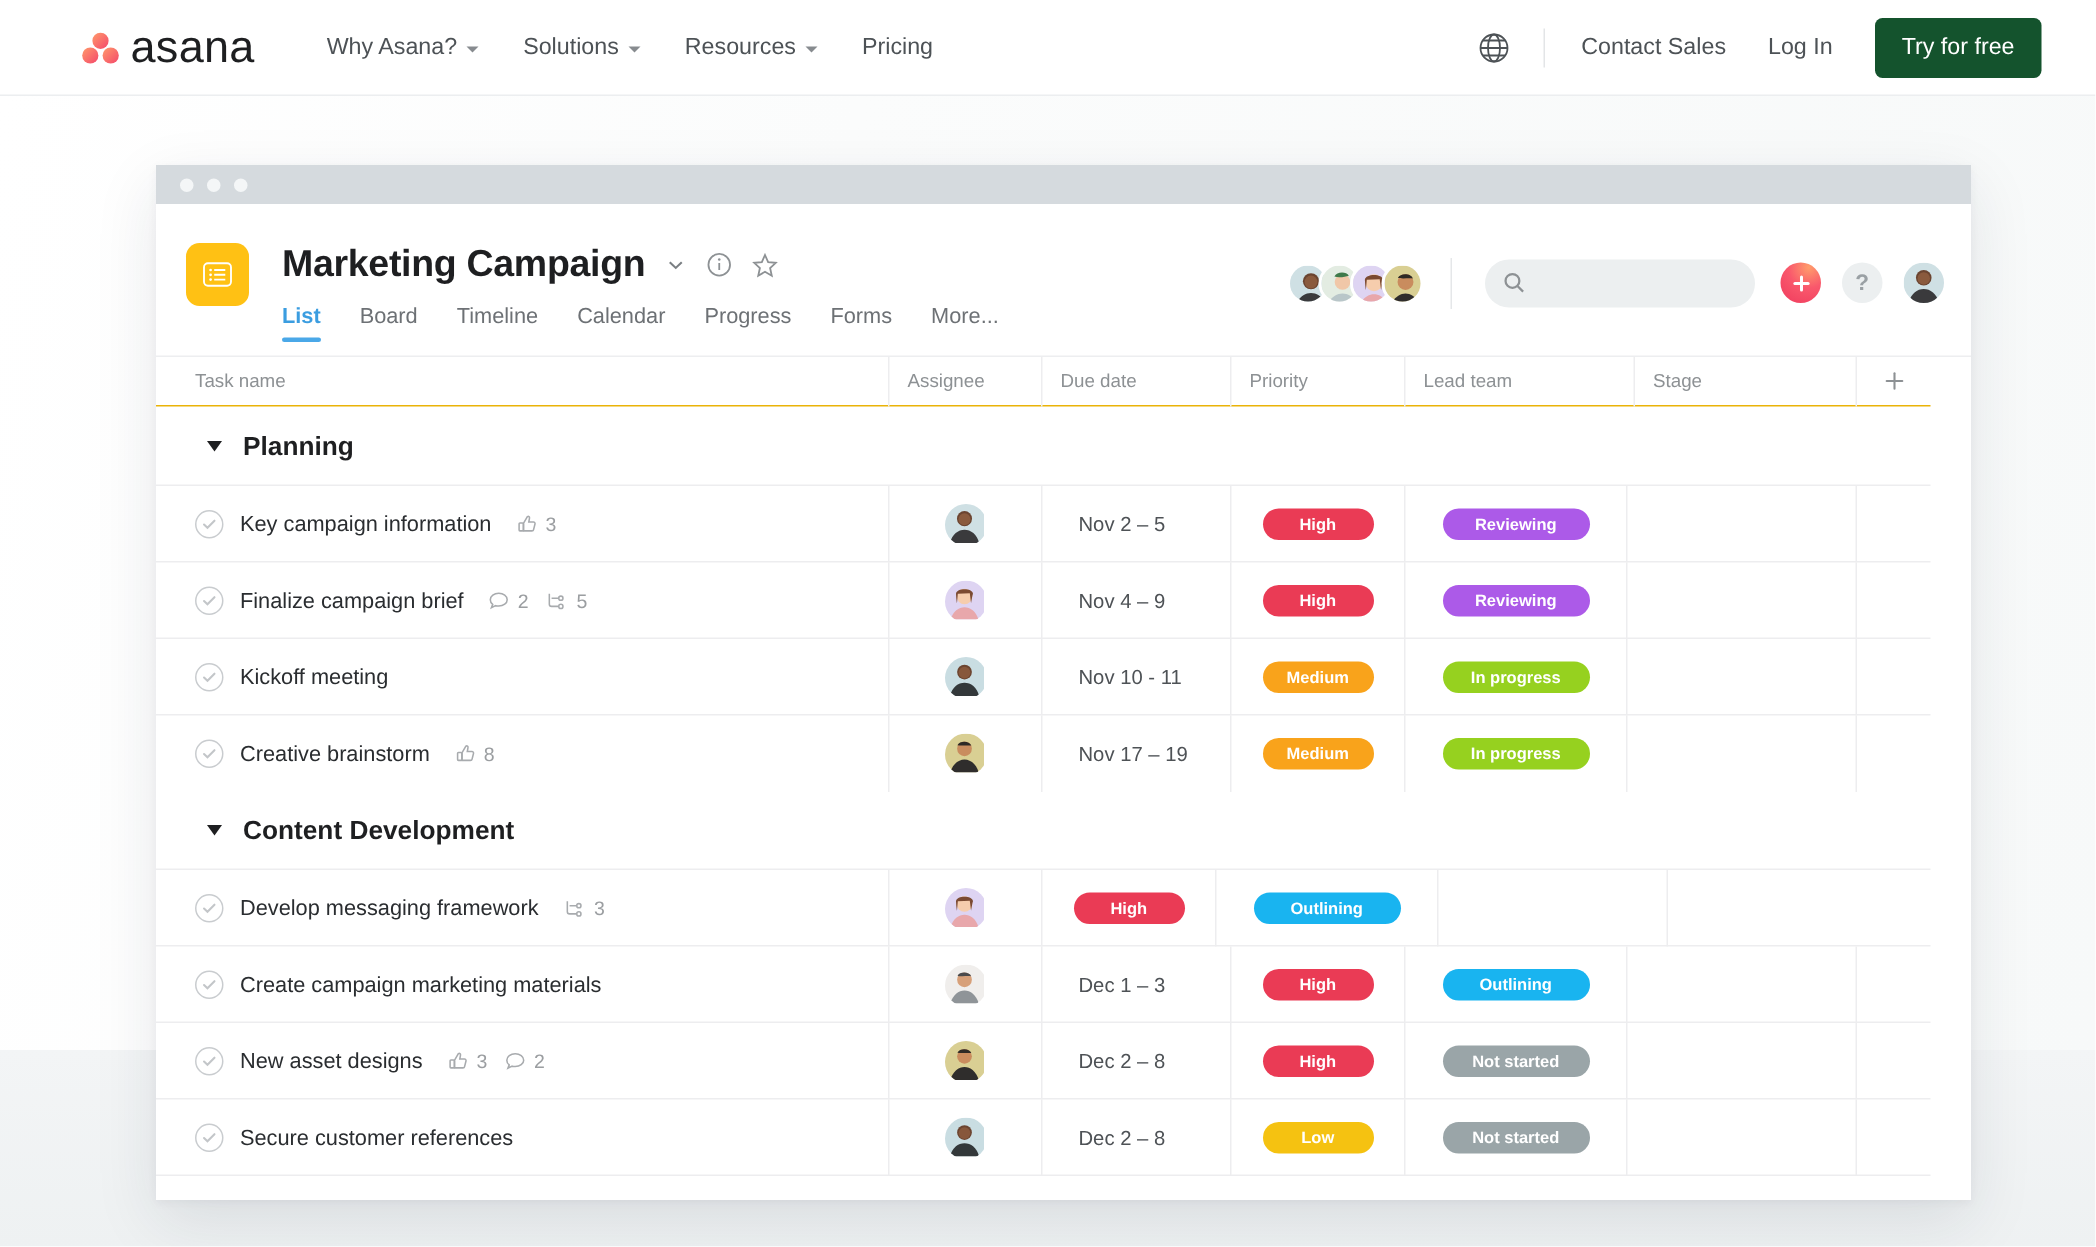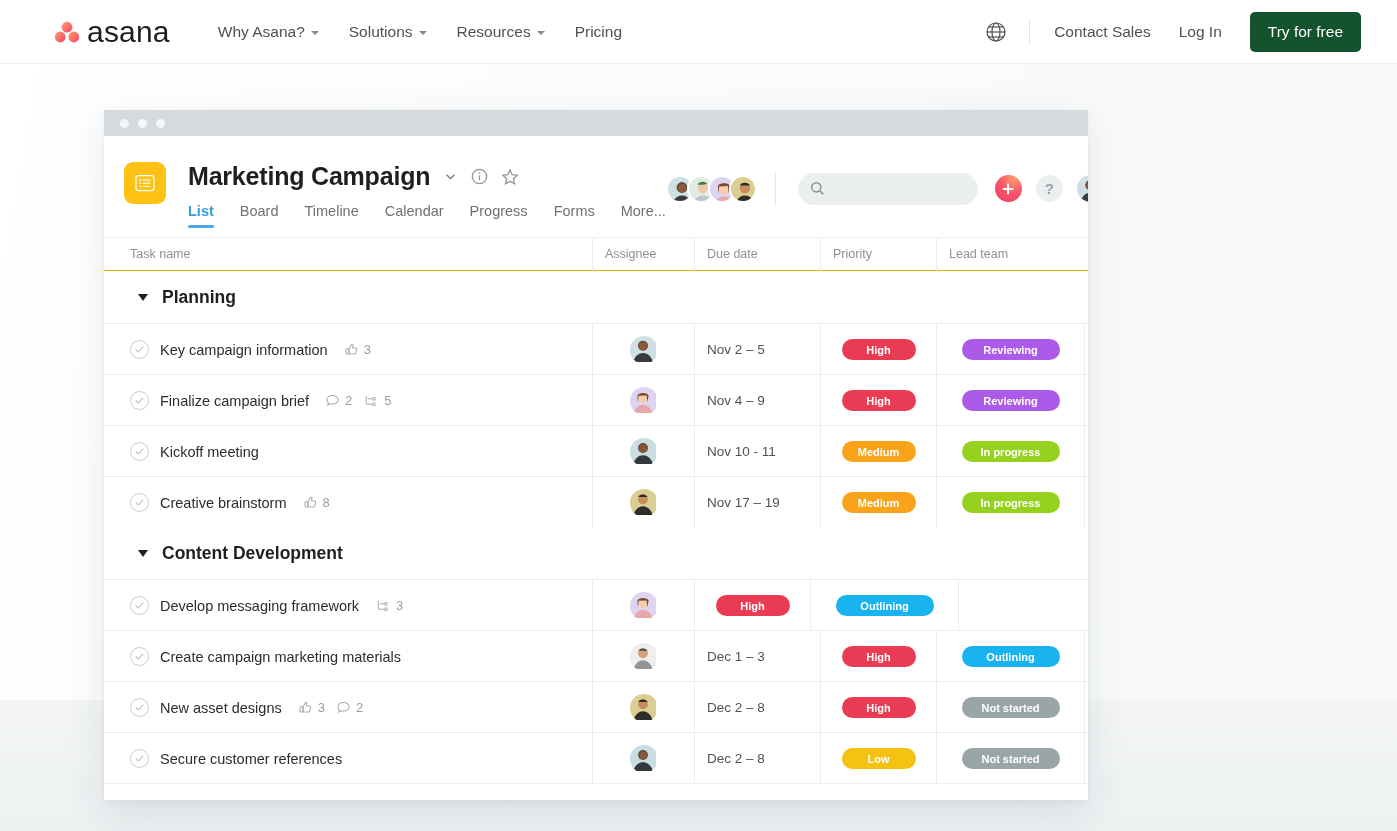--- a/index.html
+++ b/index.html
@@ -52,21 +52,21 @@
   .globe { width: 22px; height: 22px; margin-right: 22px; cursor: pointer; }
   .nav-div { width: 1px; height: 26px; background: #e3e5e7; margin-right: 24px; }
   .nav-right .nav-link { margin-right: 28px; }
   .btn-try {
     background: #14532d; color: #fff; font-size: 15.5px; font-weight: 400;
     border-radius: 5px; padding: 11px 18px; cursor: pointer; white-space: nowrap;
   }
 
   
   .app-window {
-    position: absolute; left: 104px; top: 110px; width: 984px; height: 690px;
+    position: absolute; left: 104px; top: 110px; width: 1210px; height: 690px;
     background: #fff;
     box-shadow: 0 14px 40px rgba(30,40,60,.10), 0 2px 6px rgba(30,40,60,.05);
     z-index: 20;
     overflow: hidden;
   }
   .win-chrome {
     height: 26px; background: #d5dade; display: flex; align-items: center;
     padding-left: 16px; gap: 9px;
   }
   .win-dot { width: 9px; height: 9px; border-radius: 50%; background: #f4f6f7; }
@@ -147,21 +147,21 @@
     height: 52px; display: flex; align-items: center; padding-left: 34px; gap: 14px;
   }
   .sec-caret {
     width: 0; height: 0; border-left: 5.5px solid transparent;
     border-right: 5.5px solid transparent; border-top: 7px solid #1e1f21;
   }
   .sec-title { font-size: 17.5px; font-weight: 700; color: #1e1f21; }
 
   .row { display: flex; border-top: 1px solid #ededef; height: 51px; }
   .cell {
-    display: flex; align-items: center; padding-left: 12px;
+    display: flex; align-items: center; padding-left: 24px;
     border-left: 1px solid #ededef; height: 51px; font-size: 13.5px; color: #4e5256;
   }
   .cell.c-task { border-left: none; padding-left: 26px; gap: 11px; }
   .cell.c-assign { justify-content: center; padding-left: 0; }
   .cell.c-prio, .cell.c-stage { padding-left: 0; justify-content: center; }
   .task-check {
     width: 19px; height: 19px; border-radius: 50%; border: 1.4px solid #c9cccf;
     display: flex; align-items: center; justify-content: center; flex: none; cursor: pointer;
   }
   .task-name { font-size: 14.5px; color: #2a2d30; }

